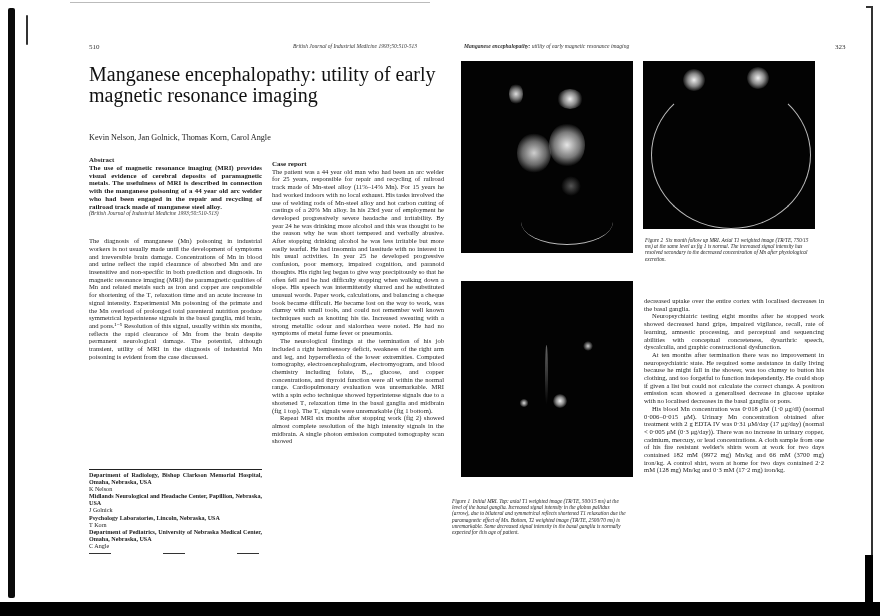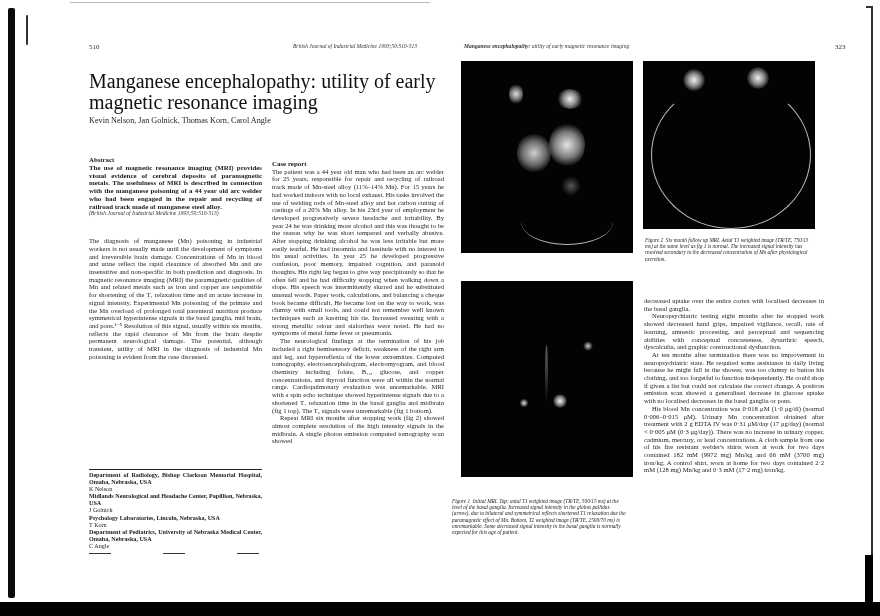--- a/index.html
+++ b/index.html
@@ -14,22 +14,22 @@
   .right-rule.tick { top:6px; left:866px; width:6px; height:1.5px; }
   .right-corner { position:absolute; left:865px; top:555px; width:8px; height:50px; background:#000; }
   .top-smudge { position:absolute; left:70px; top:2px; width:360px; height:1px; background:#bbb; }
 
   
   .page-num { position:absolute; top:43px; font-size:7px; color:#333; }
   .running-head { position:absolute; top:43px; font-size:5.5px; font-style:italic; color:#333; white-space:nowrap; }
   .running-head b { font-weight:bold; }
 
   
-  .title { position:absolute; left:89px; top:64px; width:360px; font-size:20px; line-height:21px; font-weight:normal; color:#111;margin-top:7px; }
-  .authors { position:absolute; left:89px; top:116px; font-size:8.2px; color:#222; }
+  .title { position:absolute; left:89px; top:64px; width:360px; font-size:20px; line-height:21px; font-weight:normal; color:#111; }
+  .authors { position:absolute; left:89px; top:133px; font-size:8.2px; color:#222; }
 
   
   .col { position:absolute; font-size:6.6px; line-height:7.7px; text-align:justify; color:#222; }
   .col p { margin:0; }
   .col .indent { text-indent:8px; }
   .abstract-head { font-weight:bold; font-size:6.8px; }
   .abstract-body { font-weight:bold; font-size:6.9px; line-height:7.8px; }
   .citation { font-style:italic; font-size:5.6px; margin-top:7px; color:#333; }
   .section-head { font-weight:bold; font-size:6.9px; }
 

